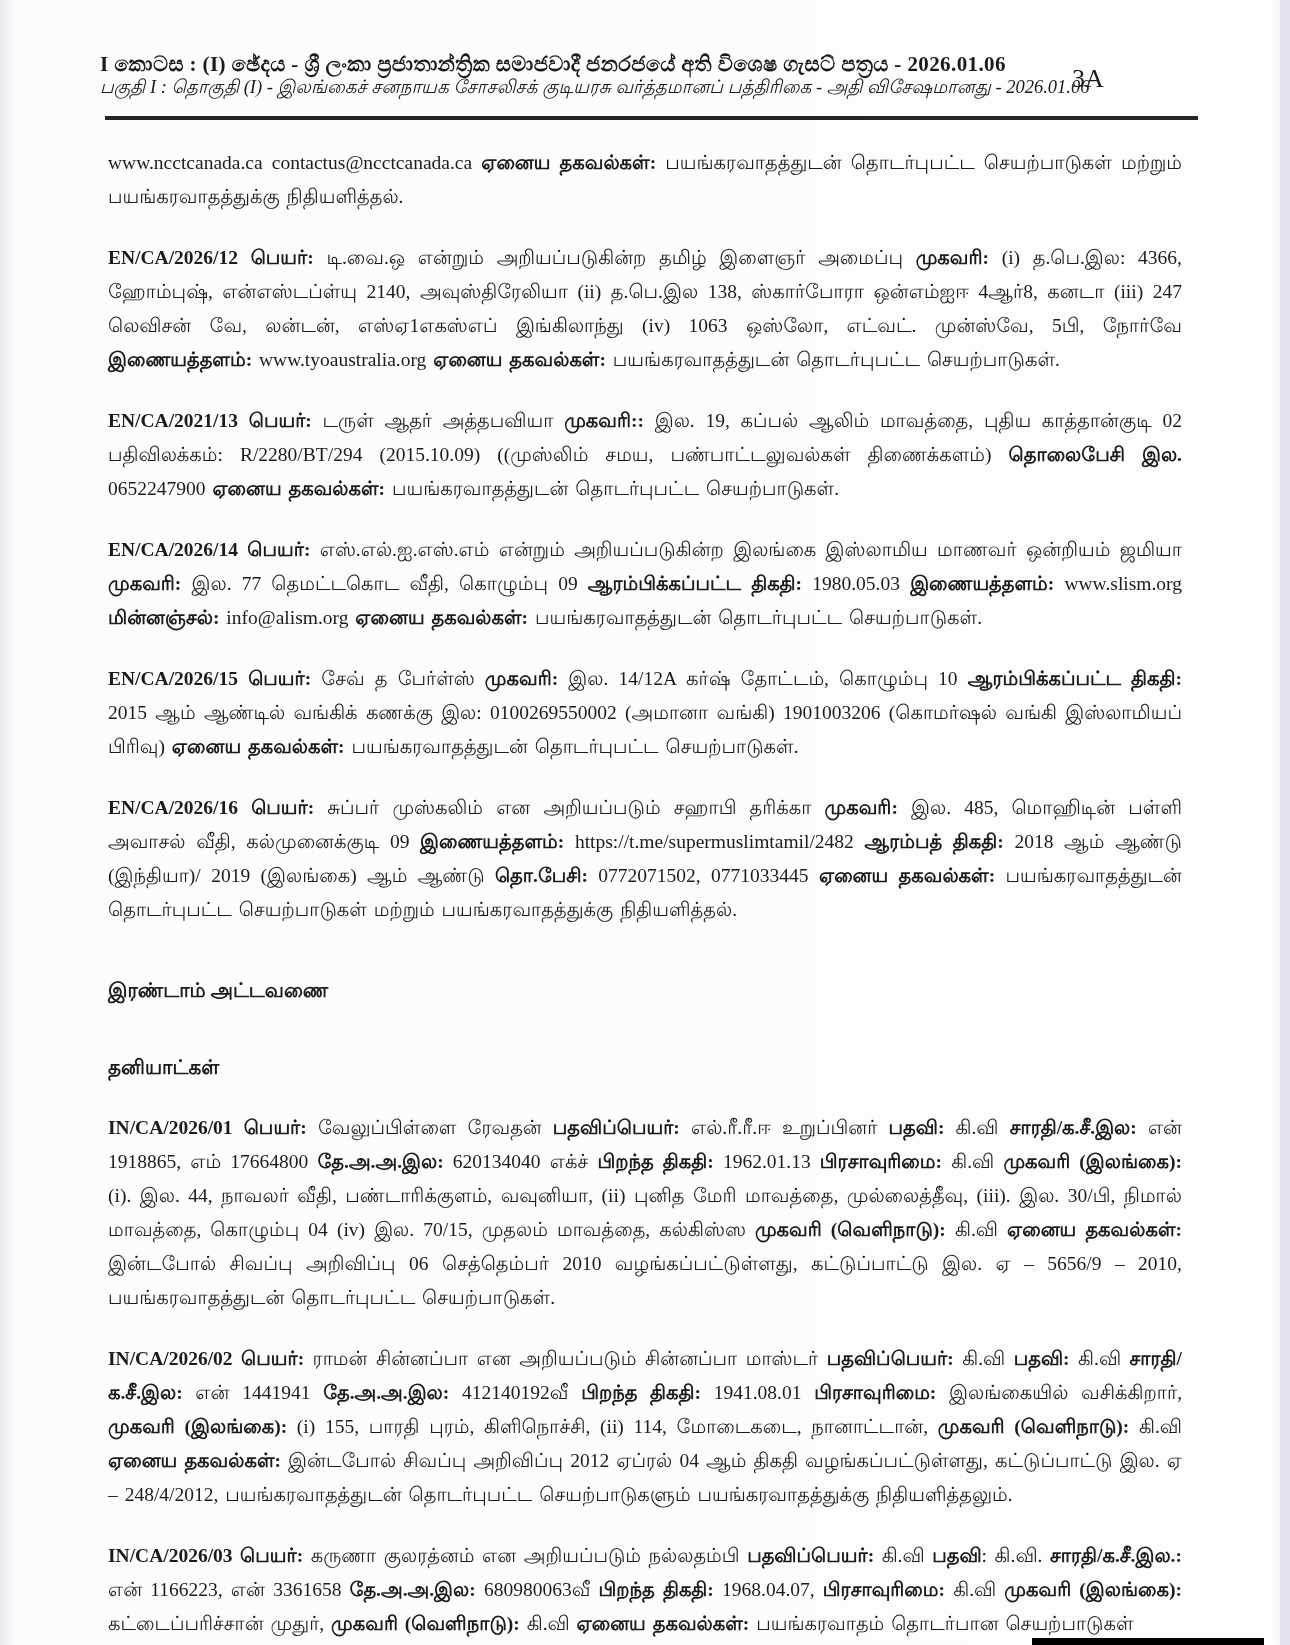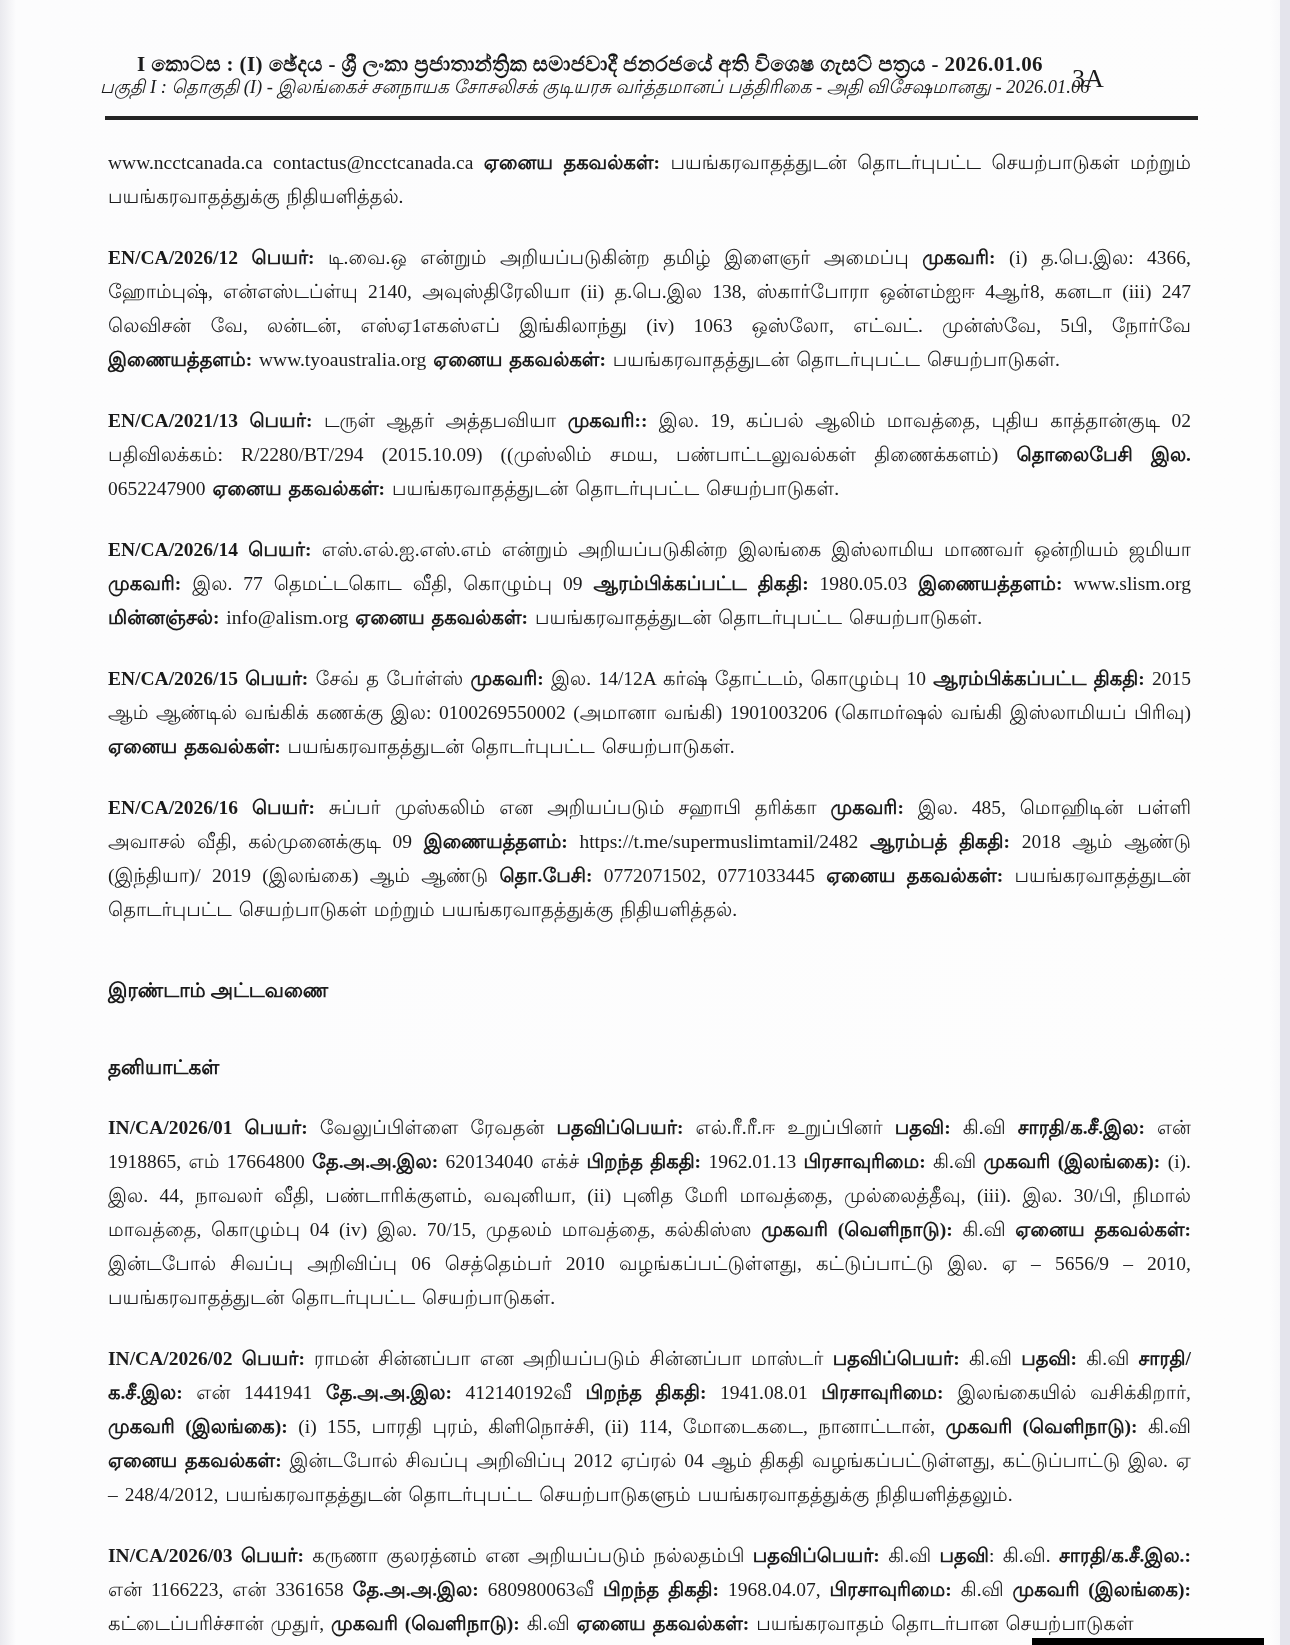--- a/index.html
+++ b/index.html
@@ -16,21 +16,21 @@
     position: absolute; inset: 0;
     background: linear-gradient(90deg, #e9e9ee 0px, #fcfcfd 16px, #fdfdfd 1270px, #f4f4f7 1290px);
   }
   .right-edge {
     position: absolute; top: 0; right: 0;
     width: 10px; height: 100%;
     background: #e4e4ec;
   }
   .header {
     position: absolute; left: 100px; top: 52px;
-    width: 980px; text-align: center;
+    width: 980px; 
   }
   .h-line1 {
     font-weight: bold;
     font-size: 21px;
     letter-spacing: 0.4px;
     white-space: nowrap;
   }
   .h-line2 {
     font-style: italic;
     font-size: 18.5px;
@@ -47,21 +47,21 @@
   }
   .doc-body {
     position: absolute; left: 108px; top: 146px;
     width: 1090px;
   }
   .para {
     font-size: 19.5px;
     line-height: 34px;
     text-align: justify;
     word-spacing: 2px;
-    margin: 0 7px 27px 0;
+    margin: 0 16px 27px 0;
   }
   .para b { font-weight: bold; }
   .center-heading {
     font-weight: bold;
     font-size: 20px;
     text-align: left;
     margin: 52px 0 30px 0;
   }
   .bottom-black-bar {
     position: absolute; left: 1032px; top: 1638px;

